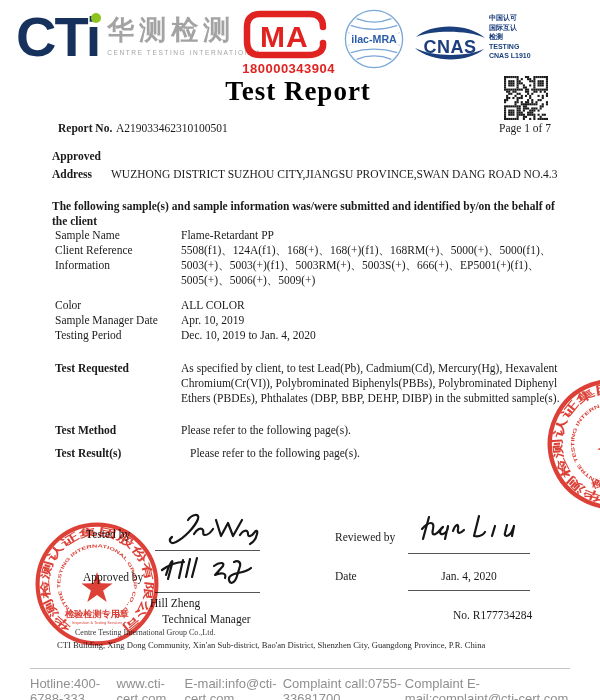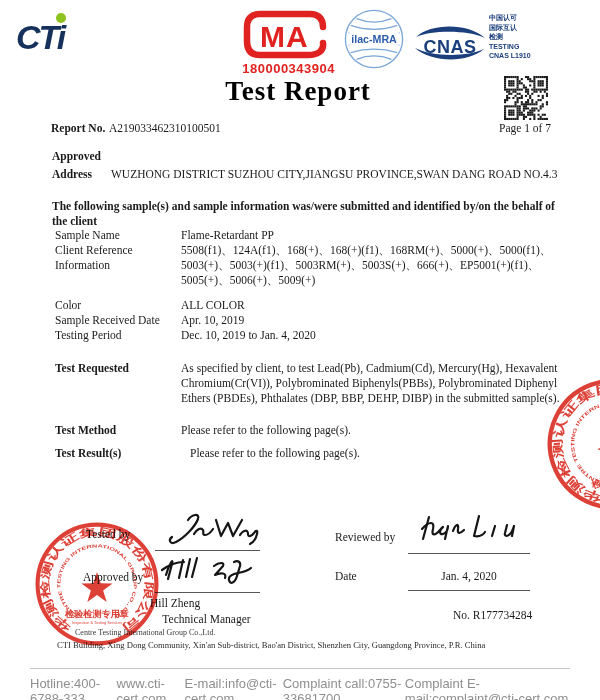--- a/index.html
+++ b/index.html
@@ -1,21 +1,21 @@
 <!DOCTYPE html>
 <html><head>
 <meta charset="utf-8">
 <style>
   html,body{margin:0;padding:0;background:#fff;}
   .page{position:relative;width:600px;height:700px;background:#ffffff;overflow:hidden;
         font-family:"Liberation Serif",serif;color:#1a1a1a;}
   
   .cti-logo{position:absolute;left:16px;top:14px;display:flex;align-items:flex-start;}
   .cti-word{position:relative;font-family:"Liberation Sans",sans-serif;font-weight:700;
-            font-size:34px;line-height:46px;color:#16325c;letter-spacing:-2px;font-style:italic;}
+            font-size:56px;line-height:46px;color:#16325c;letter-spacing:-2px;}
   .cti-dot{position:absolute;top:-1px;right:-2px;width:10px;height:10px;border-radius:50%;
            background:#8dc21f;}
   .cti-right{margin-left:8px;display:flex;flex-direction:column;}
   .cti-cn{font-size:27px;line-height:32px;color:#a3a3a3;letter-spacing:5px;font-weight:600;}
   .cti-sub{font-family:"Liberation Sans",sans-serif;font-size:6.6px;letter-spacing:1.55px;
            color:#a3a3a3;margin-top:3px;white-space:nowrap;}
   .cma{position:absolute;left:239px;top:6px;}
   .cma-number{position:absolute;left:237px;top:61px;width:98px;text-align:right;
               font-family:"Liberation Sans",sans-serif;font-weight:700;font-size:13px;
               letter-spacing:.5px;color:#e02321;}
@@ -25,21 +25,21 @@
           font-weight:700;font-size:7px;line-height:9.5px;color:#1b3f7c;}
   .doc-title{position:absolute;left:0;top:76px;width:596px;text-align:center;
              font-weight:700;font-size:27px;letter-spacing:1px;color:#000;}
   .qr{position:absolute;left:504px;top:76px;width:44px;height:44px;}
   .qr svg{width:44px;height:44px;fill:#1a1a1a;}
   .page-indicator{position:absolute;left:499px;top:122px;font-size:11.5px;color:#1a1a1a;}
   
   .row-abs{position:absolute;display:flex;font-size:11.5px;line-height:14px;}
   .lbl-b{font-weight:700;}
   .report-no{left:51px;top:121px;}
-  .report-no .lbl-b{width:58px;}
+  .report-no .lbl-b{width:58px;margin-left:7px;}
   .applicant{left:52px;top:149px;}
   .applicant .lbl-b,.address .lbl-b{width:59px;}
   .address{left:52px;top:167px;}
   .intro{position:absolute;left:52px;top:199px;width:508px;font-weight:700;
          font-size:11.5px;line-height:14.5px;}
   
   .info-table{position:absolute;left:55px;top:228px;width:510px;font-size:11.5px;line-height:15px;}
   .info-row{display:flex;}
   .info-label{width:126px;flex:0 0 126px;}
   .info-value{flex:1;}
@@ -70,20 +70,24 @@
 </style>
 </head>
 <body>
 
 <div class="page">
 
   <div class="cti-logo">
     <div class="cti-word">
       <span>CTi</span>
       <span class="cti-dot"></span>
+    </div>
+    <div class="cti-right">
+      <div class="cti-cn">华测检测</div>
+      <div class="cti-sub">CENTRE TESTING INTERNATIONAL</div>
     </div>
   </div>
 
   <div class="cma">
     <svg width="98" height="54" viewBox="0 0 98 54">
       <path d="M84,21 C84,12 79,8 71,8 H21 C12,8 8,13 8,21 V35 C8,44 12,49 21,49 H69 C79,49 85,45 84,37" fill="none" stroke="#e02321" stroke-width="6.5" stroke-linecap="round"></path>
       <text x="21" y="41" font-family="Liberation Sans, sans-serif" font-weight="700" font-size="30" fill="#e02321" letter-spacing="1">MA</text>
     </svg>
   </div>
   <div class="cma-number">180000343904</div>
@@ -373,21 +377,21 @@
     </div>
     <div class="info-row">
       <div class="info-label">Client Reference Information</div>
       <div class="info-value">5508(f1)、124A(f1)、168(+)、168(+)(f1)、168RM(+)、5000(+)、5000(f1)、5003(+)、5003(+)(f1)、5003RM(+)、5003S(+)、666(+)、EP5001(+)(f1)、5005(+)、5006(+)、5009(+)</div>
     </div>
     <div class="info-row gap-sm">
       <div class="info-label">Color</div>
       <div class="info-value">ALL COLOR</div>
     </div>
     <div class="info-row">
-      <div class="info-label">Sample Received Date</div>
+      <div class="info-label">Sample Manager Date</div>
       <div class="info-value">Apr. 10, 2019</div>
     </div>
     <div class="info-row">
       <div class="info-label">Testing Period</div>
       <div class="info-value">Dec. 10, 2019 to Jan. 4, 2020</div>
     </div>
     <div class="info-row bold gap-md">
       <div class="info-label">Test Requested</div>
       <div class="info-value">As specified by client, to test Lead(Pb), Cadmium(Cd), Mercury(Hg), Hexavalent Chromium(Cr(VI)), Polybrominated Biphenyls(PBBs), Polybrominated Diphenyl Ethers (PBDEs), Phthalates (DBP, BBP, DEHP, DIBP) in the submitted sample(s).</div>
     </div>

